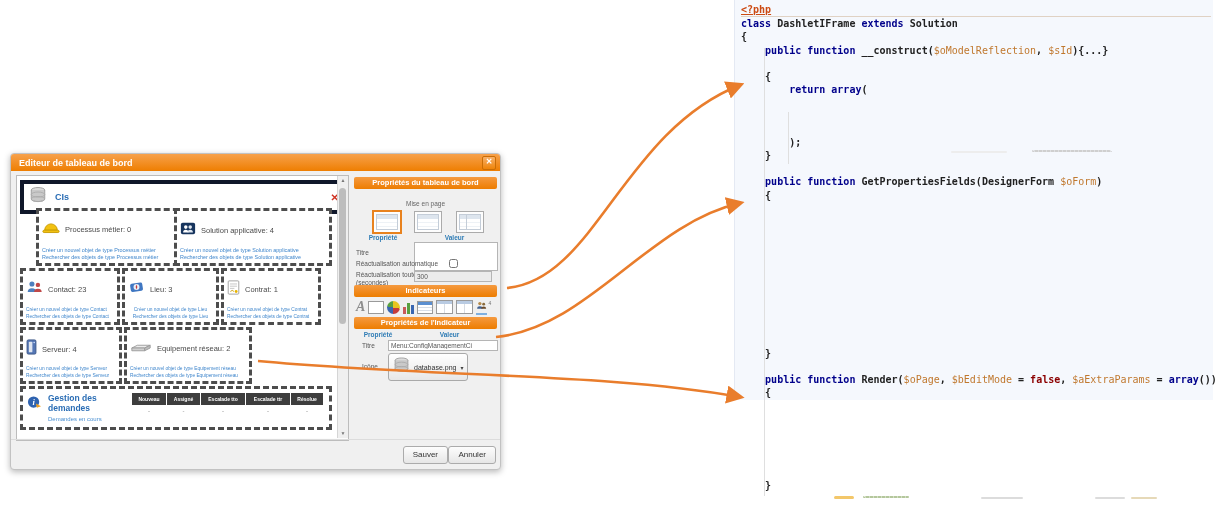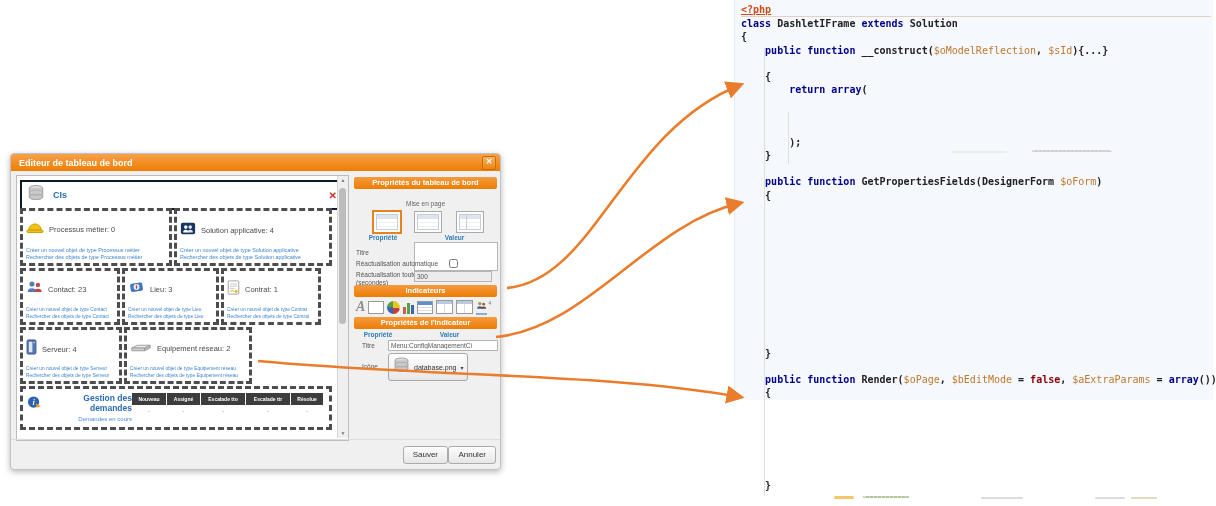--- a/index.html
+++ b/index.html
@@ -31,34 +31,34 @@
   .dlg-close{width:12px;height:12px;border:1px solid #c96d05;border-radius:2px;background:linear-gradient(#f8b068,#ef8408);
              color:#fff;font-size:8px;line-height:10px;text-align:center;font-weight:bold;cursor:pointer;}
   
   .preview{position:absolute;left:5px;top:21px;width:331px;height:264px;background:#fcfcfc;
            border:1px solid #bcbcbc;}
   .pv-content{position:absolute;left:0;top:0;width:320px;height:262px;background:#fff;overflow:hidden;}
   .scrollbar{position:absolute;right:0;top:0;width:10px;height:262px;background:#efefef;border-left:1px solid #d5d5d5;}
   .sb-arrow{position:absolute;left:0;width:10px;height:9px;font-size:5px;color:#777;text-align:center;line-height:9px;cursor:pointer;}
   .sb-up{top:0;} .sb-down{bottom:0;}
   .sb-thumb{position:absolute;left:1px;top:12px;width:7px;height:136px;background:#bdbdbd;border-radius:4px;cursor:pointer;}
-  .cis-panel{position:absolute;left:3px;top:4px;width:310px;height:26px;background:#fff;border:2px solid #0f172a;
+  .cis-panel{position:absolute;left:3px;top:4px;width:310px;height:26px;background:#fff;border:4px solid #0f172a;
              display:flex;align-items:center;padding:0 5px;}
   .cis-label{color:#2a6db5;font-weight:bold;font-size:9px;margin-left:8px;}
   .cis-remove{margin-left:auto;color:#cf3222;font-weight:bold;font-size:10px;cursor:pointer;}
   .tile{position:absolute;background:#fff;border:3px dashed #4d4d4d;box-sizing:border-box;
         display:flex;flex-direction:column;padding:2px 3px;overflow:hidden;cursor:move;}
   .tile-head{display:flex;align-items:center;gap:5px;margin-top:7px;}
   .tlabel{font-size:7.5px;color:#4a4a4a;}
   .tile .sp{flex:1;}
   .tlink{font-size:5.4px;color:#3f86cc;text-decoration:none;white-space:nowrap;overflow:hidden;line-height:7px;cursor:pointer;}
   .tile.narrow .tlink{font-size:4.8px;}
   .gestion{position:absolute;background:#fff;border:3px dashed #4d4d4d;box-sizing:border-box;
            display:flex;align-items:flex-start;padding:4px 4px;}
-  .g-txt{margin-left:6px;text-align:right;}
+  .g-txt{margin-left:6px;}
   .g-title{color:#2a6db5;font-weight:bold;font-size:8.5px;}
   .g-sub{color:#4a90d2;font-size:6px;margin-top:3px;cursor:pointer;}
   .g-table{margin-left:auto;margin-right:2px;}
   .g-hrow{display:flex;gap:1px;}
   .g-hcell{background:#3d3d3d;color:#fff;font-size:5px;font-weight:bold;height:12px;line-height:12px;
            text-align:center;padding:0 2px;}
   .g-vrow{display:flex;gap:1px;}
   .g-vcell{color:#8a8a8a;font-size:6px;text-align:center;height:10px;line-height:12px;}
   
   .props{position:absolute;left:343px;top:17px;width:143px;}
@@ -189,21 +189,21 @@
                 <ellipse cx="10" cy="4.5" rx="7.5" ry="2.8" fill="#dcdcdc" stroke="#9a9a9a"></ellipse>
                 <path d="M2.5 4.5 v10 a7.5 2.8 0 0 0 15 0 v-10" fill="#c9c9c9" stroke="#9a9a9a"></path>
                 <ellipse cx="10" cy="9.5" rx="7.5" ry="2.8" fill="none" stroke="#ababab"></ellipse>
                 <ellipse cx="10" cy="14.5" rx="7.5" ry="2.8" fill="none" stroke="#ababab"></ellipse>
               </svg>
           </span>
           <span class="cis-label">CIs</span>
           <span class="cis-remove">✕</span>
         </div>
 
-        <div class="tile" style="left:3px;top:32px;width:152px;height:58px;">
+        <div class="tile" style="left:19px;top:32px;width:152px;height:58px;">
           <div class="tile-head">
             <span><svg width="18" height="13" viewBox="0 0 20 14">
                   <path d="M3 10 a7 7 0 0 1 14 0 z" fill="#f2c111" stroke="#c79a00"></path>
                   <rect x="1" y="10" width="18" height="2.6" rx="1.3" fill="#f2c111" stroke="#c79a00"></rect>
                 </svg></span>
             <span class="tlabel">Processus métier: 0</span>
           </div>
           <div class="sp"></div>
           <a class="tlink">Créer un nouvel objet de type Processus métier</a>
           <a class="tlink">Rechercher des objets de type Processus métier</a>
@@ -231,21 +231,21 @@
                   <path d="M2 14 a5 4.5 0 0 1 10 0 z" fill="#4d7fbe"></path>
                   <circle cx="14" cy="5.5" r="2.6" fill="#c04848"></circle>
                   <path d="M9.5 14 a4.5 4 0 0 1 9 0 z" fill="#c04848"></path>
                 </svg></span>
             <span class="tlabel">Contact: 23</span>
           </div>
           <div class="sp"></div>
           <a class="tlink">Créer un nouvel objet de type Contact</a>
           <a class="tlink">Rechercher des objets de type Contact</a>
         </div>
-        <div class="tile narrow" style="left:105px;top:92px;width:97px;height:57px;">
+        <div class="tile narrow" style="left:105px;top:92px;width:97px;height:57px;text-align:center;">
           <div class="tile-head">
             <span><svg width="17" height="14" viewBox="0 0 18 16">
                   <rect x="2" y="3.5" width="14" height="9.5" rx="2" fill="#3f77c2" transform="rotate(-9 9 8)"></rect>
                   <circle cx="9" cy="8" r="3.4" fill="#e8eef7"></circle>
                   <path d="M9 5.2 L10 8 L9 10.8 L8 8 Z" fill="#c43c3c"></path>
                 </svg></span>
             <span class="tlabel">Lieu: 3</span>
           </div>
           <div class="sp"></div>
           <a class="tlink">Créer un nouvel objet de type Lieu</a>

